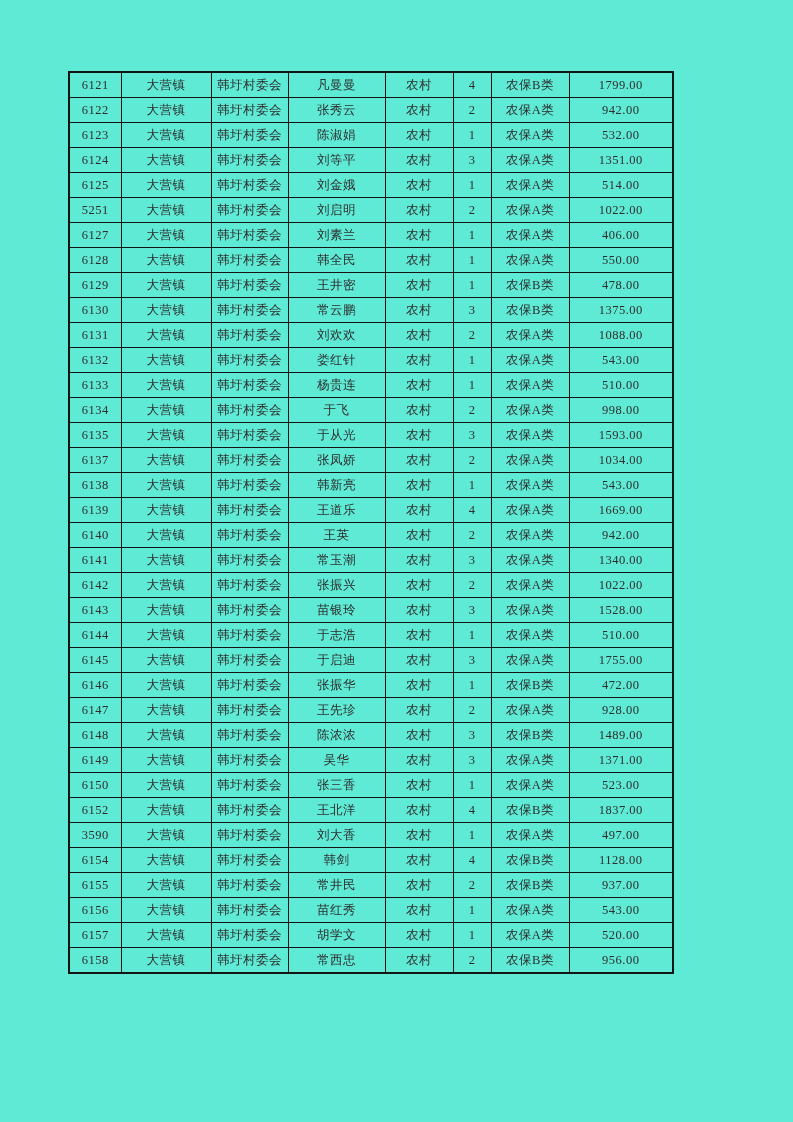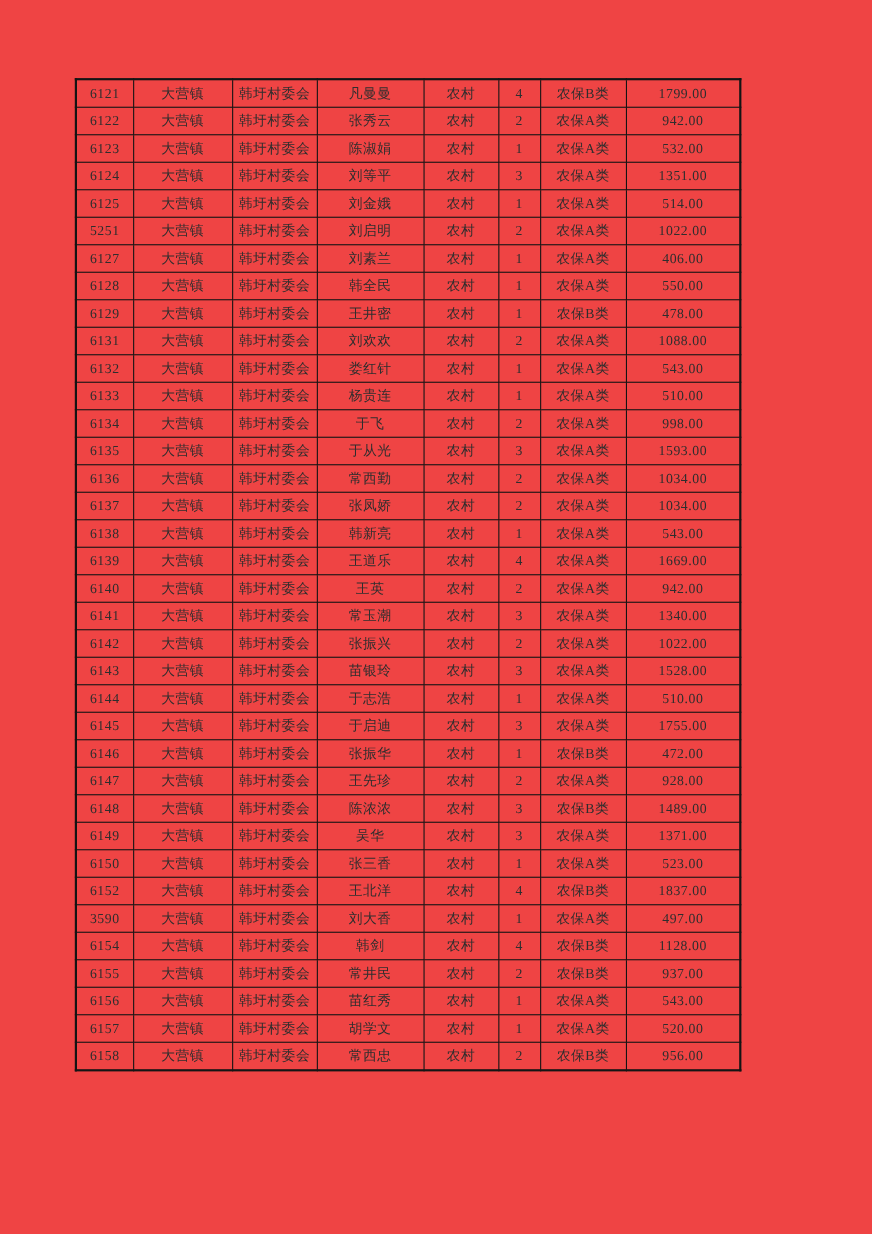--- a/index.html
+++ b/index.html
@@ -4,21 +4,21 @@
 <style>
   html, body {
     margin: 0;
     padding: 0;
     background: #ffffff;
   }
   .page {
     position: relative;
     width: 793px;
     height: 1122px;
-    background: #ef4444;
+    background: #5eead4;
     overflow: hidden;
     font-family: "Liberation Serif", "DejaVu Serif", serif;
   }
   table.roster {
     position: absolute;
     left: 68px;
     top: 71px;
     border-collapse: collapse;
     table-layout: fixed;
     width: 604px;
@@ -145,20 +145,30 @@
           <td>6129</td>
           <td>大营镇</td>
           <td>韩圩村委会</td>
           <td>王井密</td>
           <td>农村</td>
           <td>1</td>
           <td>农保B类</td>
           <td>478.00</td>
         </tr>
         <tr>
+          <td>6130</td>
+          <td>大营镇</td>
+          <td>韩圩村委会</td>
+          <td>常云鹏</td>
+          <td>农村</td>
+          <td>3</td>
+          <td>农保B类</td>
+          <td>1375.00</td>
+        </tr>
+        <tr>
           <td>6131</td>
           <td>大营镇</td>
           <td>韩圩村委会</td>
           <td>刘欢欢</td>
           <td>农村</td>
           <td>2</td>
           <td>农保A类</td>
           <td>1088.00</td>
         </tr>
         <tr>
@@ -193,30 +203,20 @@
         </tr>
         <tr>
           <td>6135</td>
           <td>大营镇</td>
           <td>韩圩村委会</td>
           <td>于从光</td>
           <td>农村</td>
           <td>3</td>
           <td>农保A类</td>
           <td>1593.00</td>
-        </tr>
-        <tr>
-          <td>6136</td>
-          <td>大营镇</td>
-          <td>韩圩村委会</td>
-          <td>常西勤</td>
-          <td>农村</td>
-          <td>2</td>
-          <td>农保A类</td>
-          <td>1034.00</td>
         </tr>
         <tr>
           <td>6137</td>
           <td>大营镇</td>
           <td>韩圩村委会</td>
           <td>张凤娇</td>
           <td>农村</td>
           <td>2</td>
           <td>农保A类</td>
           <td>1034.00</td>

